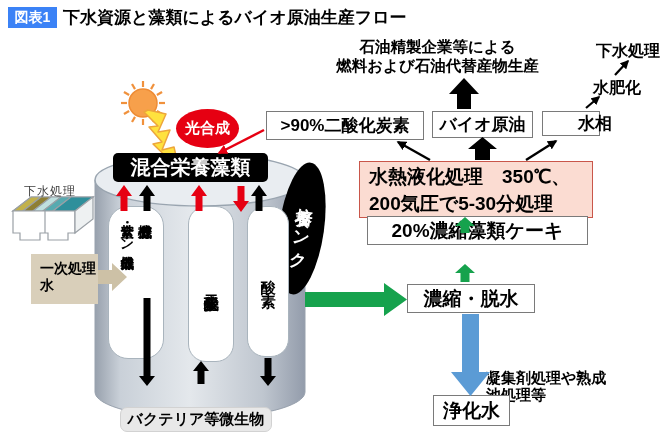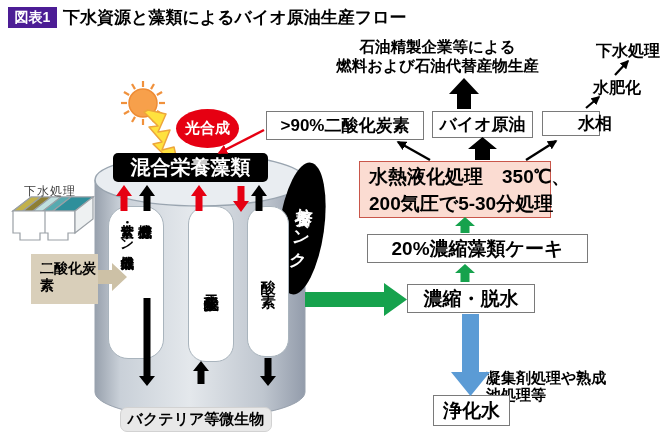--- a/index.html
+++ b/index.html
@@ -6,21 +6,21 @@
   #canvas{position:relative;width:670px;height:437px;background:#fff;overflow:hidden;
           font-family:"Liberation Sans",sans-serif;color:#000;}
   .abs{position:absolute;}
   .box{position:absolute;border:1.5px solid #7a7a7a;background:#fff;display:flex;
        align-items:center;justify-content:center;font-weight:bold;box-sizing:border-box;white-space:nowrap;}
   .txt{position:absolute;font-weight:bold;white-space:nowrap;}
   svg{position:absolute;left:0;top:0;}
   .pill{position:absolute;background:#fff;border:1.5px solid #a9b4bd;box-sizing:border-box;
         display:flex;justify-content:center;}
   .vtext{writing-mode:vertical-rl;text-orientation:upright;font-weight:bold;line-height:1.35;}
-  #chip{position:absolute;left:8px;top:7px;width:49px;height:21px;background:#4c1d95;color:#fff;
+  #chip{position:absolute;left:8px;top:7px;width:49px;height:21px;background:#3b82f6;color:#fff;
         display:flex;align-items:center;justify-content:center;font-weight:bold;font-size:14px;}
   #algaeBar{position:absolute;left:113px;top:153px;width:155px;height:29px;background:#000;color:#fff;
         border-radius:5px;display:flex;align-items:center;justify-content:center;font-weight:bold;font-size:20px;}
   #photoEllipse{position:absolute;left:176px;top:109px;width:63px;height:39px;background:#e60012;color:#fff;
         border-radius:50%;display:flex;align-items:center;justify-content:center;font-weight:bold;font-size:15px;}
   #cultureTank{position:absolute;left:279px;top:162px;width:45px;height:133px;background:#000;color:#fff;
         border-radius:50%;transform:rotate(8deg);display:flex;align-items:center;justify-content:center;}
   #cultureTank .vtext{font-size:17px;letter-spacing:2px;}
   #bacteriaBox{position:absolute;left:120px;top:386px;width:152px;height:25px;background:#e8e8e8;
         border:1px solid #d2d2d2;border-radius:7px;display:flex;align-items:center;justify-content:center;
@@ -89,37 +89,37 @@
     <span style="display:block;">石油精製企業等による</span>
     <span style="display:block;">燃料および石油代替産物生産</span>
   </div>
   <div class="txt" style="left:596px;top:41px;font-size:16px;">下水処理</div>
   <div class="txt" style="left:593px;top:78px;font-size:16px;">水肥化</div>
 
   <div class="box" style="left:266px;top:111px;width:158px;height:29px;font-size:17px;">&gt;90%二酸化炭素</div>
   <div class="box" style="left:432px;top:111px;width:101px;height:27px;font-size:17px;">バイオ原油</div>
   <div class="box" style="left:542px;top:111px;width:58px;height:25px;font-size:17px;padding-left:48px;">水相</div>
 
-  <div class="box" id="htlBox" style="left:359px;top:161px;width:192px;height:57px;">
+  <div class="box" id="htlBox" style="left:359px;top:161px;width:234px;height:57px;">
     <span>水熱液化処理　350℃、</span>
     <span>200気圧で5-30分処理</span>
   </div>
 
-  <div class="box" style="left:367px;top:234px;width:221px;height:29px;font-size:19px;">20%濃縮藻類ケーキ</div>
+  <div class="box" style="left:367px;top:216px;width:221px;height:29px;font-size:19px;">20%濃縮藻類ケーキ</div>
   <div class="box" style="left:407px;top:284px;width:128px;height:29px;font-size:19px;">濃縮・脱水</div>
 
   <div class="abs" style="left:486px;top:330px;font-weight:bold;font-size:15px;line-height:16.5px;">
     <span style="display:block;margin-top:40px;">凝集剤処理や熟成</span>
     <span style="display:block;">池処理等</span>
   </div>
 
   <div class="box" style="left:433px;top:395px;width:77px;height:31px;font-size:19px;">浄化水</div>
 
   <div class="abs" style="left:24px;top:183px;font-size:12px;color:#3d3d3d;letter-spacing:1px;">下水処理</div>
-  <div id="primaryBox">二酸化炭素</div>
+  <div id="primaryBox">一次処理水</div>
 
   <div id="algaeBar">混合栄養藻類</div>
   <div id="photoEllipse">光合成</div>
   <div id="cultureTank">
     <span class="vtext">培養タンク</span>
   </div>
 
   <div class="pill" style="left:108px;top:206px;width:56px;height:153px;border-radius:20px;align-items:flex-start;padding-top:7px;">
     <span class="vtext" style="font-size:13.5px;">窒素・リン無機成分</span>
     <span class="vtext" style="font-size:14px;">有機成分</span>

